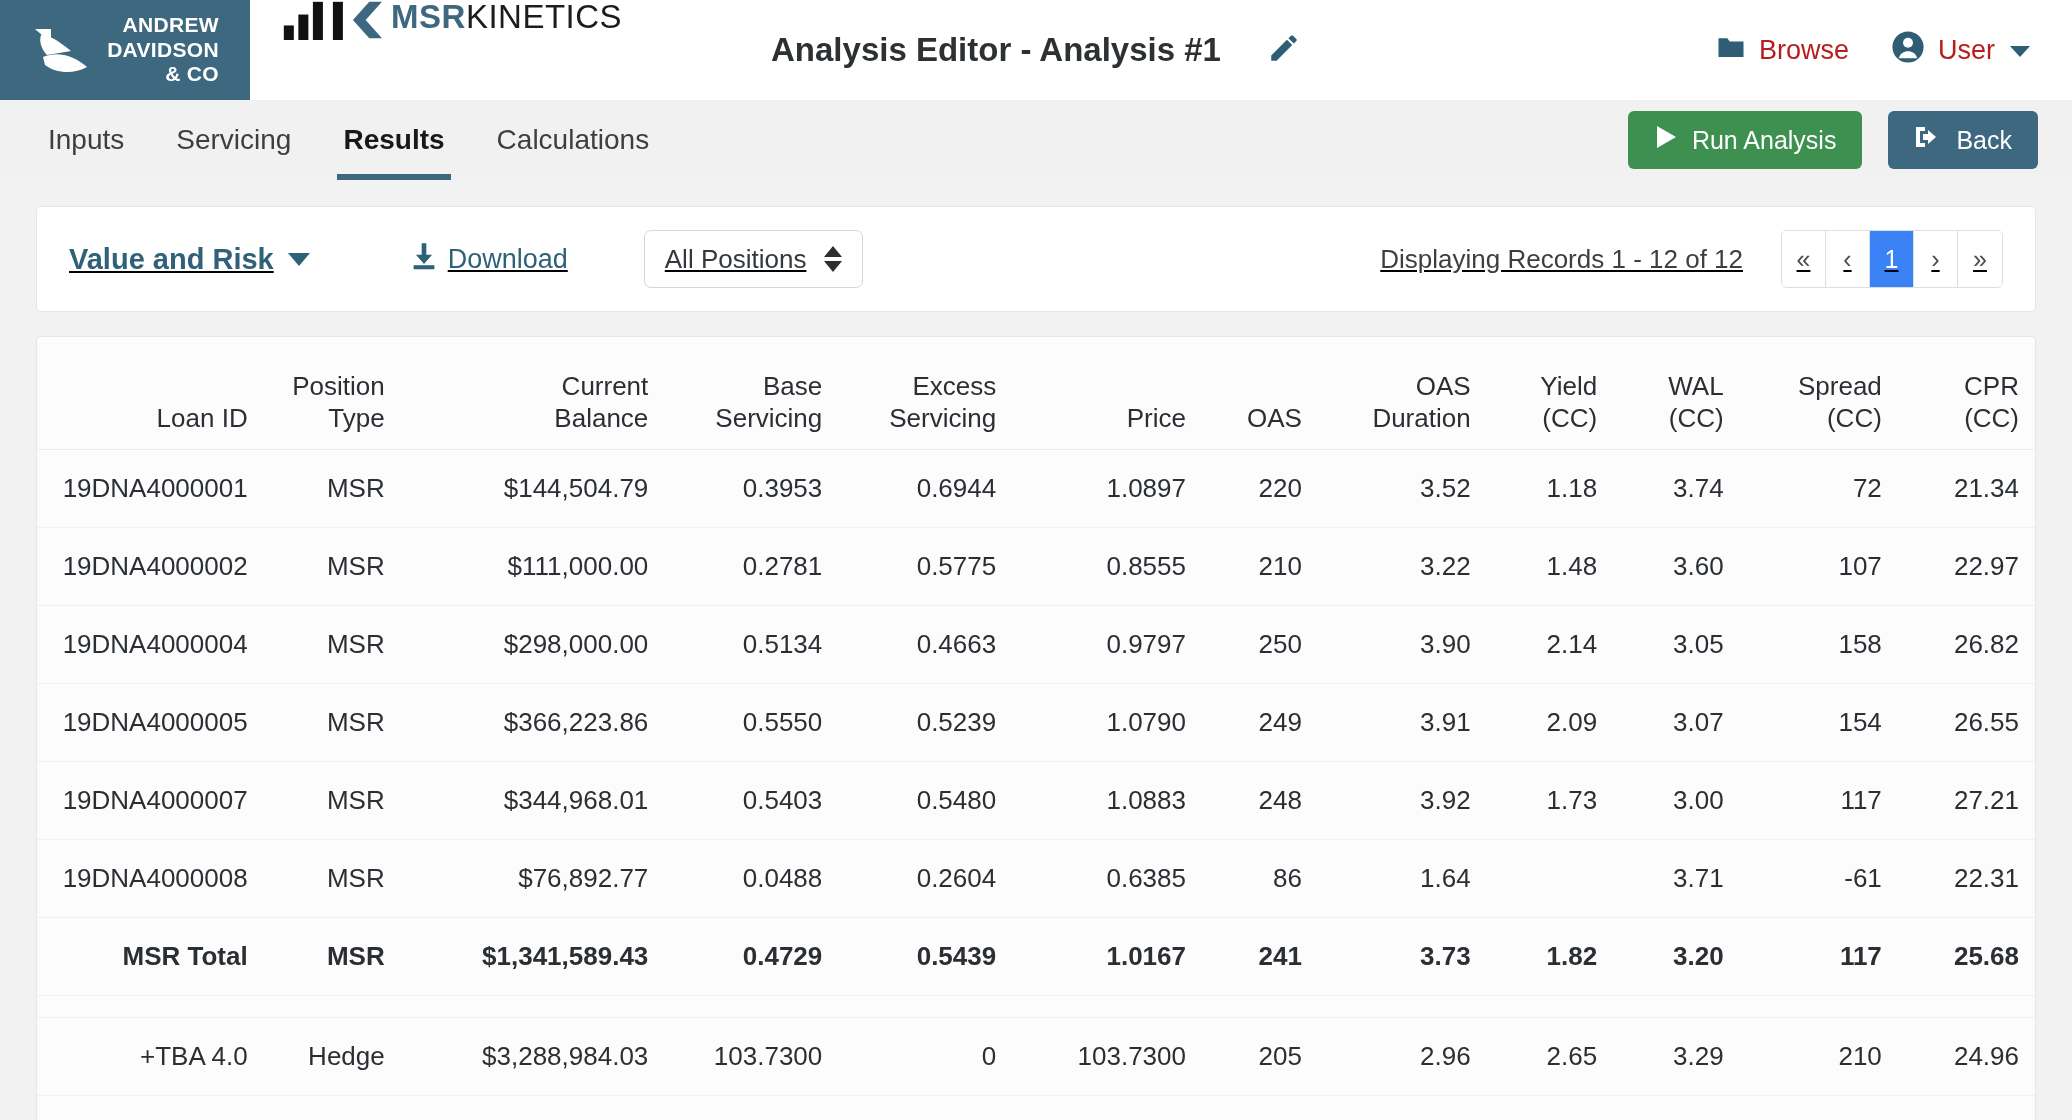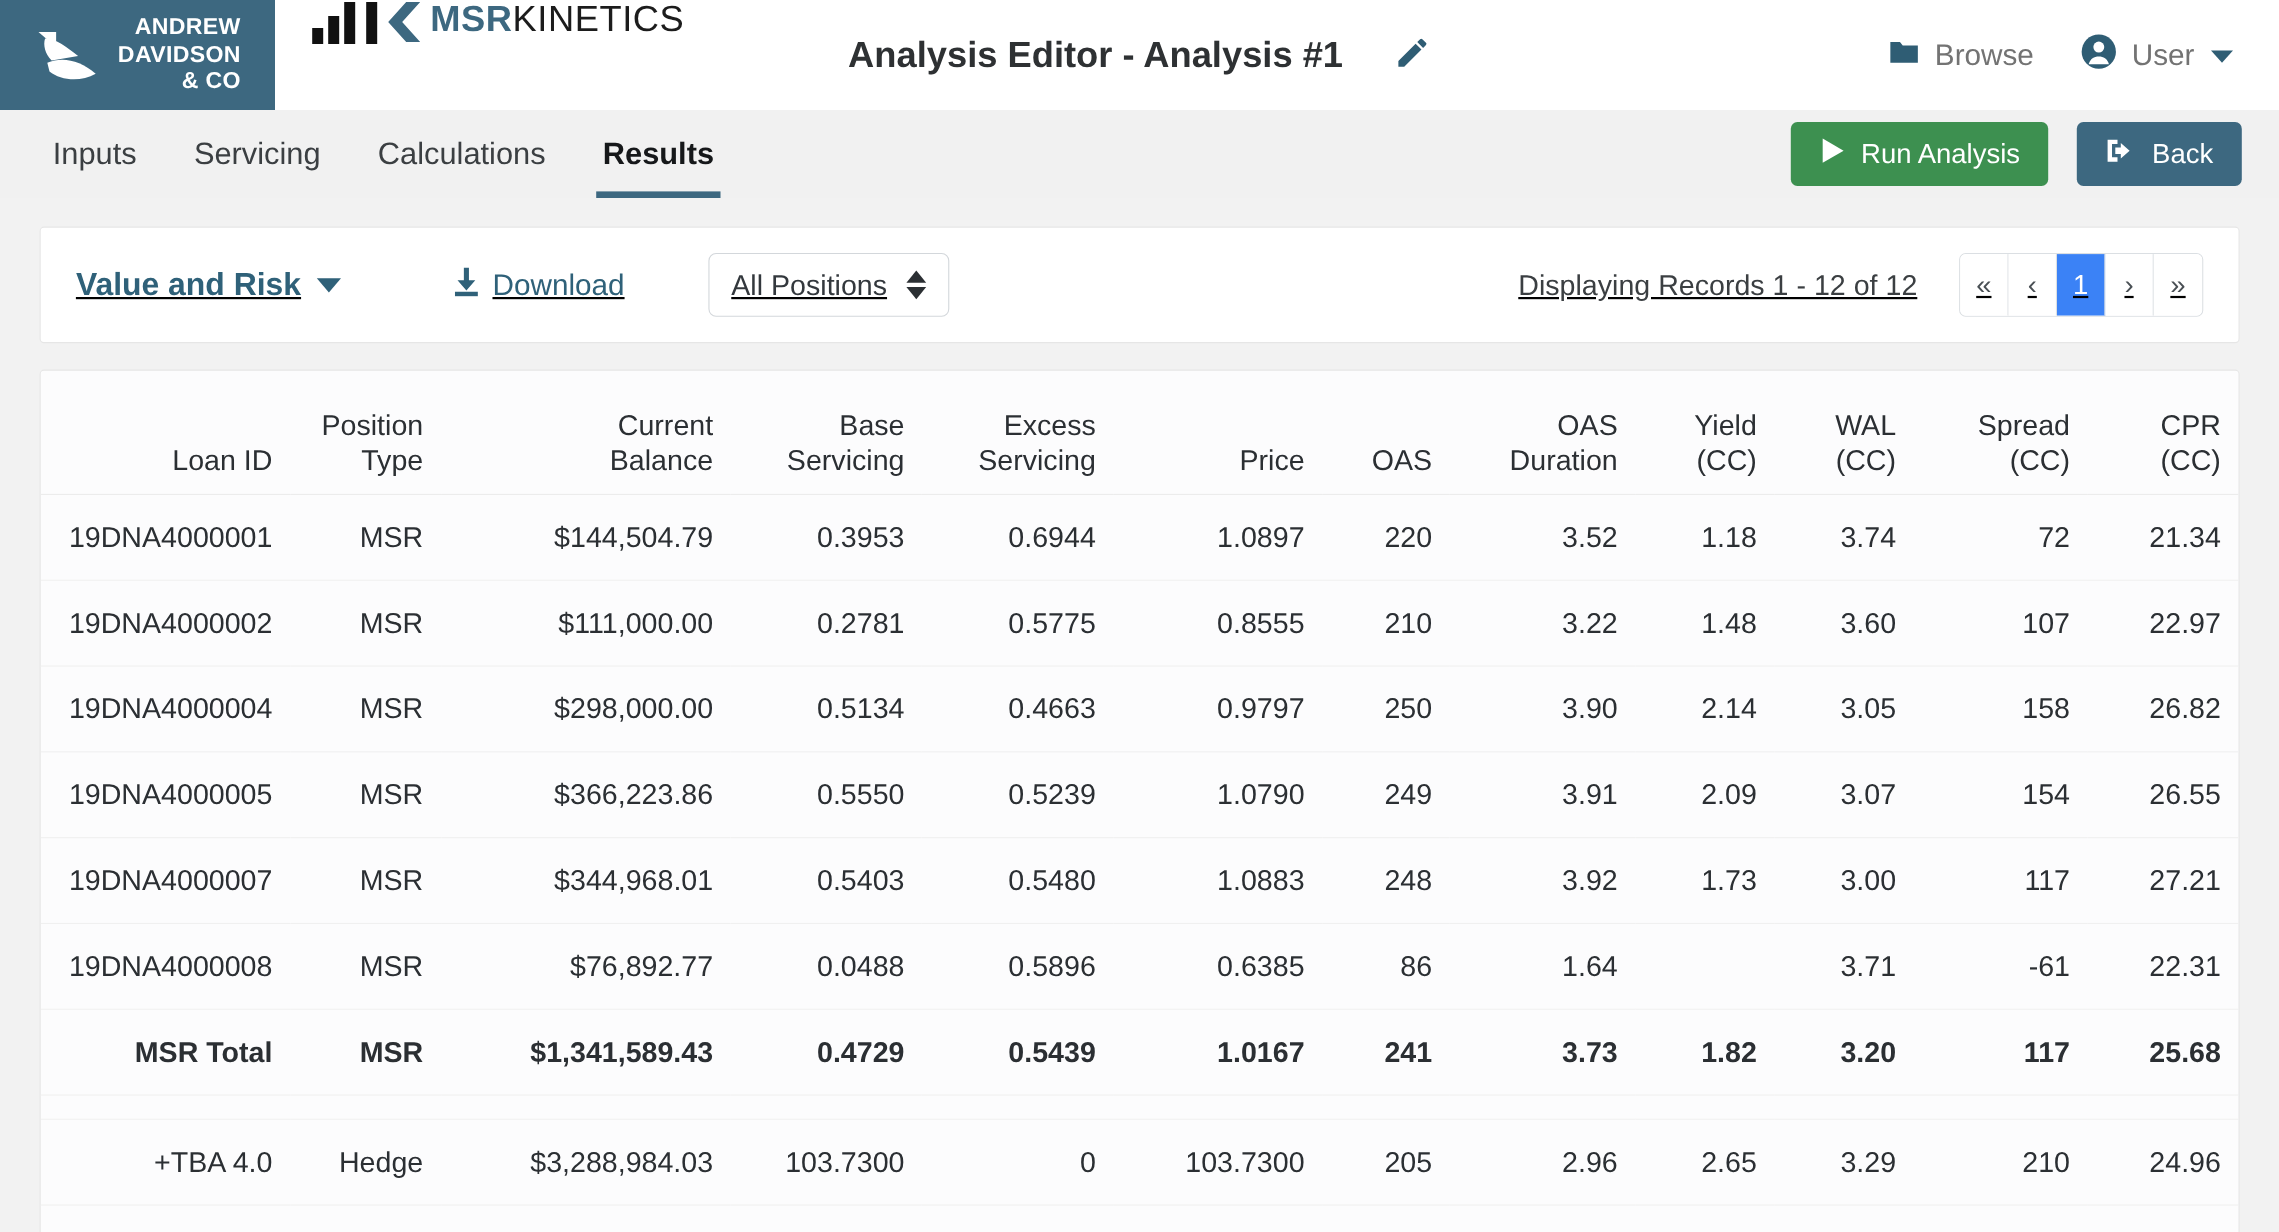--- a/index.html
+++ b/index.html
@@ -76,21 +76,21 @@
     display: flex;
     align-items: center;
     gap: 42px;
     padding-right: 40px;
     z-index: 2;
   }
   .top-link {
     display: flex;
     align-items: center;
     gap: 13px;
-    color: #737373;
+    color: #b91c1c;
     font-size: 27px;
     cursor: pointer;
   }
 
   
   .navbar {
     height: 80px;
     background: #f1f1f1;
     display: flex;
     align-items: center;
@@ -328,22 +328,22 @@
           </svg>
       </span>
     </div>
   </div>
 </div>
 
 <div class="navbar">
   <div class="tabs">
     <div class="tab">Inputs</div>
     <div class="tab">Servicing</div>
+    <div class="tab active">Results</div>
     <div class="tab">Calculations</div>
-    <div class="tab active">Results</div>
   </div>
   <div class="nav-actions">
     <button class="btn btn-run">
       <span>
         <svg width="24" height="26" viewBox="0 0 24 26">
             <path d="M3 2 L22 13 L3 24 Z" fill="#fff"></path>
           </svg>
       </span>
       <span>Run Analysis</span>
     </button>
@@ -534,21 +534,21 @@
             <td class="c-right">1.73</td>
             <td class="c-right">3.00</td>
             <td class="c-right">117</td>
             <td class="c-right">27.21</td>
           </tr>
           <tr class="">
             <td class="c-left">19DNA4000008</td>
             <td class="c-left">MSR</td>
             <td class="c-right">$76,892.77</td>
             <td class="c-right">0.0488</td>
-            <td class="c-right">0.5896</td>
+            <td class="c-right">0.2604</td>
             <td class="c-right">0.6385</td>
             <td class="c-right">86</td>
             <td class="c-right">1.64</td>
             <td class="c-right"></td>
             <td class="c-right">3.71</td>
             <td class="c-right">-61</td>
             <td class="c-right">22.31</td>
           </tr>
           <tr class="total">
             <td class="c-left">MSR Total</td>

